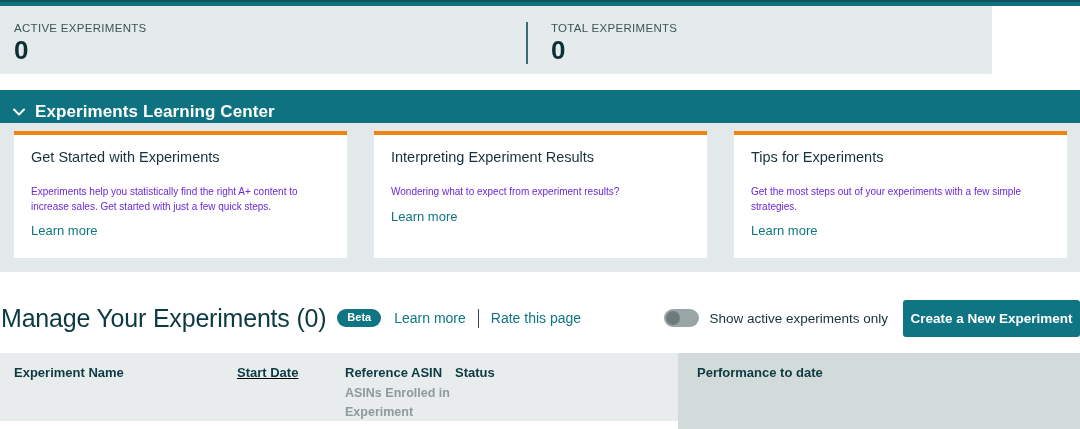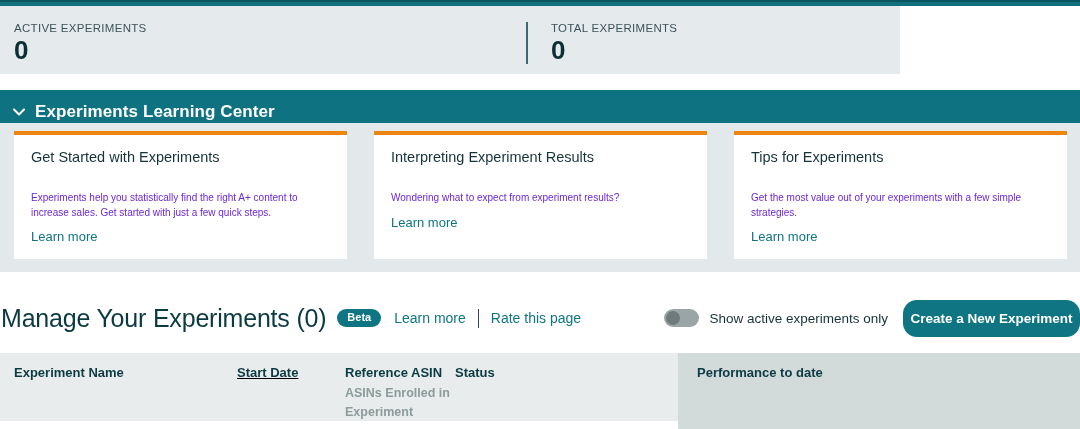--- a/index.html
+++ b/index.html
@@ -11,21 +11,21 @@
   }
 
   
   .top-strip {
     position: absolute; left: 0; top: 0; width: 1080px; height: 6px;
     background: #11707e; border-top: 2px solid #0b535e;
   }
 
   
   .stats-band {
-    position: absolute; left: 0; top: 6px; width: 900px; height: 68px;
+    position: absolute; left: 0; top: 6px; width: 992px; height: 68px;
     background: #e5ebec;
   }
   .stat { position: absolute; top: 16px; }
   .stat-label {
     font-size: 11.5px; font-weight: 500; color: #3c5359; letter-spacing: .3px;
   }
   .stat-value {
     font-size: 26px; font-weight: 700; color: #0c2f35; margin-top: 3px; line-height: 1;
   }
   .stat-1 { left: 14px; }
@@ -50,21 +50,21 @@
     background: #e3e9ea;
   }
   .lc-cards {
     position: absolute; left: 14px; top: 8px; width: 1053px;
     display: flex; gap: 27px; align-items: stretch;
   }
   .lc-card {
     width: 333px; background: #fff; border-top: 4px solid #ef8511;
     padding: 14px 17px 14px 17px; min-height: 127px;
   }
-  .lc-card-title { font-size: 14.5px; color: #16323a; margin-bottom: 26px; }
+  .lc-card-title { font-size: 14.5px; color: #16323a; margin-bottom: 20px; }
   .lc-card-body { font-size: 10px; color: #6d28d9; line-height: 1.45; }
   .lc-card-link {
     display: inline-block; margin-top: 9px; font-size: 13px; color: #0e7583;
     text-decoration: none; cursor: pointer;
   }
 
   
   .manage-row {
     position: absolute; left: 0; top: 299px; width: 1080px; height: 38px;
     display: flex; align-items: center;
@@ -89,21 +89,21 @@
     background: #9aa5a6; margin-right: 10px; cursor: pointer; flex: none;
   }
   .toggle-knob {
     position: absolute; left: 2px; top: 2px; width: 14px; height: 14px;
     border-radius: 50%; background: #6e7b7c;
   }
   .toggle-label { font-size: 13.5px; color: #16323a; margin-right: 15px; white-space: nowrap; }
   .create-btn {
     width: 177px; height: 37px; background: #0f7583; color: #fff;
     font-family: "Liberation Sans", sans-serif;
-    font-size: 13.5px; font-weight: 700; border: none; border-radius: 14px;
+    font-size: 13.5px; font-weight: 700; border: none; border-radius: 3px;
     cursor: pointer; flex: none;
   }
 
   
   .table-head-light {
     position: absolute; left: 0; top: 353px; width: 1080px; height: 68px;
     background: #e8ecec;
   }
   .table-head-dark {
     position: absolute; left: 678px; top: 353px; width: 402px; height: 76px;
@@ -153,21 +153,21 @@
         <div class="lc-card-body">Experiments help you statistically find the right A+ content to increase sales. Get started with just a few quick steps.</div>
         <a class="lc-card-link">Learn more</a>
       </div>
       <div class="lc-card">
         <div class="lc-card-title">Interpreting Experiment Results</div>
         <div class="lc-card-body">Wondering what to expect from experiment results?</div>
         <a class="lc-card-link">Learn more</a>
       </div>
       <div class="lc-card">
         <div class="lc-card-title">Tips for Experiments</div>
-        <div class="lc-card-body">Get the most value out of your experiments with a few simple strategies.</div>
+        <div class="lc-card-body">Get the most steps out of your experiments with a few simple strategies.</div>
         <a class="lc-card-link">Learn more</a>
       </div>
     </div>
   </div>
 
   <div class="manage-row">
     <h1 class="manage-heading">Manage Your Experiments (0)</h1>
     <span class="beta-badge">Beta</span>
     <a class="inline-link link-learn">Learn more</a>
     <span class="links-divider"></span>

